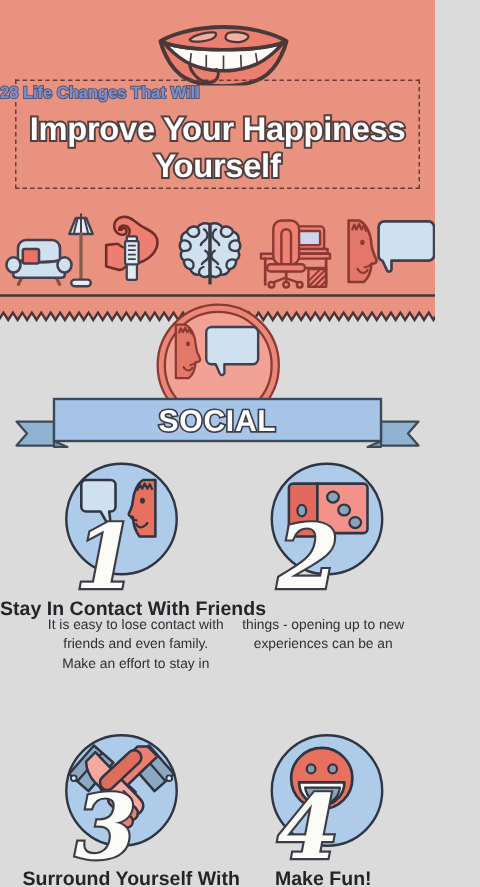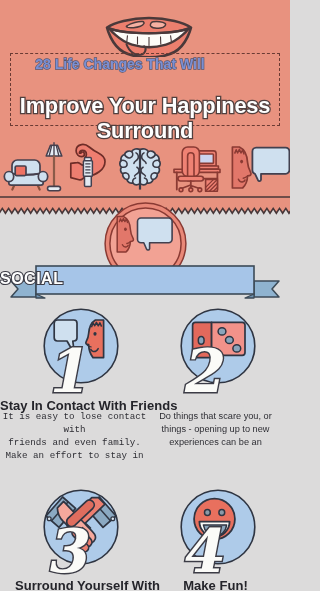--- a/index.html
+++ b/index.html
@@ -7,35 +7,35 @@
   body{width:290px;height:591px;overflow:hidden;background:#dcdbdb;
        font-family:"Liberation Sans",sans-serif;-webkit-font-smoothing:antialiased;}
   .page{position:relative;width:290px;height:591px;overflow:hidden;background:#dcdbdb;}
 
   
   .header{position:absolute;left:0;top:0;width:290px;height:207px;background:#e8927f;}
   .zigzag{position:absolute;left:0;top:203px;width:290px;height:12px;overflow:visible;}
   .mouth{position:absolute;left:104px;top:7px;width:90px;height:50px;}
   .titlebox{position:absolute;left:10px;top:53px;width:270px;height:73px;
             border:1.6px dashed #6b3b34;box-sizing:border-box;}
-  .subtitle{position:absolute;left:0;top:56px;width:240px;text-align:center;
-            font-size:14px;font-weight:bold;color:#7b8fd2;letter-spacing:0px;
+  .subtitle{position:absolute;left:0;top:56px;width:240px;
+            font-size:11px;font-weight:bold;color:#7b8fd2;letter-spacing:0px;
             -webkit-text-stroke:1.3px #56566e;paint-order:stroke fill;}
   .title{position:absolute;left:0;top:73px;width:290px;text-align:center;
          font-size:21.8px;line-height:25px;font-weight:bold;color:#fefefe;
-         -webkit-text-stroke:2.6px #51403f;paint-order:stroke fill;letter-spacing:-0.2px;margin-top:20px;}
+         -webkit-text-stroke:2.6px #51403f;paint-order:stroke fill;letter-spacing:-0.2px;}
   .title span{display:block;}
   .iconrow{position:absolute;left:0;top:140px;width:290px;height:58px;}
   .iconrow > svg{position:absolute;overflow:visible;}
 
   
   .badge{position:absolute;left:104px;top:202px;width:83px;height:83px;}
   .banner{position:absolute;left:0;top:262px;width:290px;height:40px;}
-  .banner-label{position:absolute;left:0;top:270px;width:290px;
-                font-size:16px;font-weight:bold;color:#fff;letter-spacing:0.5px;
+  .banner-label{position:absolute;left:0;top:270px;width:290px;text-align:center;
+                font-size:20px;font-weight:bold;color:#fff;letter-spacing:0.5px;
                 -webkit-text-stroke:2.2px #3c3c46;paint-order:stroke fill;}
   .circ{position:absolute;}
   .num{position:absolute;font-weight:bold;color:#fbfbf8;
        -webkit-text-stroke:2.9px #3c3c46;paint-order:stroke fill;
        font-family:"DejaVu Serif",serif;font-style:italic;
        font-size:59px;line-height:59px;}
   .head{position:absolute;text-align:center;font-size:13px;font-weight:bold;
         color:#24242a;letter-spacing:0.02px;white-space:nowrap;}
   .body{position:absolute;text-align:center;font-size:9.2px;line-height:13px;
         color:#2e2e34;letter-spacing:0.01px;}
@@ -192,21 +192,21 @@
 
       <path d="M26.2 2.6 L55.6 2.6 A3.8 3.8 0 0 1 59.4 6.4 L59.4 25 A3.8 3.8 0 0 1 55.6 28.8
                L31 28.8 L31 34.6 A1.6 1.6 0 0 1 28 35.2 L25 28.8 A3.8 3.8 0 0 1 22.4 25 L22.4 6.4 A3.8 3.8 0 0 1 26.2 2.6 Z" fill="#cfe0ef" stroke="#42404f" stroke-width="1.8" stroke-linejoin="round"></path>
     </svg>
   </div>
 
   <div class="titlebox"></div>
   <div class="subtitle">28 Life Changes That Will</div>
   <div class="title">
       <span>Improve Your Happiness</span>
-      <span>Surround</span>
+      <span>Yourself</span>
     </div>
 
   <svg class="badge" viewBox="0 0 83 83">
     <circle cx="41.5" cy="41.5" r="40.4" fill="#e98878" stroke="#8a3a33" stroke-width="1.5"></circle>
     <circle cx="41.5" cy="41.5" r="35.6" fill="#f2a294" stroke="#8a3a33" stroke-width="1.5"></circle>
     <g>
       <path d="M13.2 14.4 L19.4 14.4 C23.6 16.4 26.2 22 26.5 28 C26.7 31.5 28 34.5 29.1 36.4
                C29.8 37.8 29.4 39 28 39.2 L26.4 39.4 C26.2 43.4 25 47.4 22 50 L13.2 50 Z" fill="#e2776a" stroke="#8a3a33" stroke-width="1.5" stroke-linejoin="round"></path>
       <path d="M15.2 20.2 L16.5 16.8 L17.9 19.6 L19.4 16.5 L20.9 19.6 L22.3 17.1 L23.7 20.9" fill="none" stroke="#8a3a33" stroke-width="1.35" stroke-linejoin="round"></path>
       <ellipse cx="21.4" cy="27.2" rx="1.4" ry="1.7" fill="#8a3a33"></ellipse>
@@ -240,40 +240,39 @@
       <path d="M60.6 12 L52.4 12 C48.6 14.2 46 20.2 45.6 25.8 C45.4 29.1 44.2 31.8 43.2 33.6
                C42.5 35 42.9 36.2 44.3 36.4 L45.6 36.6 C45.8 41 47 45.8 50 49.6 L60.6 49.6 Z" fill="#e8705e" stroke="#2f3542" stroke-width="1.7" stroke-linejoin="round"></path>
       <path d="M58.6 18.6 L56.9 14.8 L55.3 17.8 L53.4 14.4 L51.8 17.8 L50.2 15 L48.4 19.2" fill="none" stroke="#2f3542" stroke-width="1.5" stroke-linejoin="round"></path>
       <ellipse cx="52" cy="25.8" rx="1.6" ry="1.9" fill="#2f3542"></ellipse>
       <path d="M44.4 37.2 C44.4 37.2 46.6 38.8 48 38.9" fill="none" stroke="#2f3542" stroke-width="1.4" stroke-linecap="round"></path>
       <path d="M55.2 40.6 C55.2 40.6 53.2 44.2 50 43.4 C48.4 42.9 47.8 41.4 47.8 41.4" fill="none" stroke="#2f3542" stroke-width="1.5" stroke-linecap="round" stroke-linejoin="round"></path>
     </g>
   </svg>
   <div class="num" style="left:50px;top:342px;">1</div>
   <div class="head" style="left:0;top:398px;width:149px;">Stay In Contact With Friends</div>
-  <div class="body" style="left:0;top:410px;width:149px;font-family:Liberation Mono, monospace;">
+  <div class="body" style="left:16px;top:410px;width:149px;">
       <span>It is easy to lose contact with</span>
       <span>friends and even family.</span>
       <span>Make an effort to stay in</span>
     </div>
 
   <svg class="circ" style="left:180px;top:308px;width:76px;height:76px" viewBox="0 0 76 76">
     <circle cx="38" cy="38" r="36.8" fill="#aecbe9" stroke="#2f3542" stroke-width="1.6"></circle>
     <g>
       <path d="M12.6 17.2 A2.8 2.8 0 0 1 15.4 14.4 L31.6 14.4 L31.6 49.6 L15.4 49.6 A2.8 2.8 0 0 1 12.6 46.8 Z" fill="#e3695c" stroke="#2f3542" stroke-width="1.7" stroke-linejoin="round"></path>
       <path d="M31.6 14.4 L62.2 14.4 A2.8 2.8 0 0 1 65 17.2 L65 44.6 A2.8 2.8 0 0 1 62.2 47.4 L31.6 47.4 Z" fill="#f2928a" stroke="#2f3542" stroke-width="1.7" stroke-linejoin="round"></path>
       <ellipse cx="21.2" cy="32.4" rx="2.9" ry="3.8" fill="#8aa5bb" stroke="#2f3542" stroke-width="1.5"></ellipse>
       <ellipse cx="42" cy="23.4" rx="3.9" ry="3.6" fill="#8aa5bb" stroke="#2f3542" stroke-width="1.5"></ellipse>
       <ellipse cx="49.4" cy="32" rx="3.9" ry="3.6" fill="#8aa5bb" stroke="#2f3542" stroke-width="1.5"></ellipse>
       <ellipse cx="56.8" cy="40.4" rx="3.9" ry="3.6" fill="#8aa5bb" stroke="#2f3542" stroke-width="1.5"></ellipse>
     </g>
   </svg>
   <div class="num" style="left:185px;top:342px;">2</div>
   <div class="body" style="left:141px;top:410px;width:149px;">
-      <span>Do things that scare you, or</span>
       <span>things - opening up to new</span>
       <span>experiences can be an</span>
     </div>
 
   <svg class="circ" style="left:43px;top:489px;width:76px;height:76px" viewBox="0 0 76 76">
     <circle cx="38" cy="38" r="36.8" fill="#aecbe9" stroke="#2f3542" stroke-width="1.6"></circle>
     <g>
 
       <path d="M3 27 L19.6 8 L32.6 19.4 L16 38.4 Z" fill="#8ba9c2" stroke="#2f3542" stroke-width="1.7" stroke-linejoin="round"></path>
       <path d="M8.6 31.8 L25.2 12.8" fill="none" stroke="#2f3542" stroke-width="1.5"></path>

